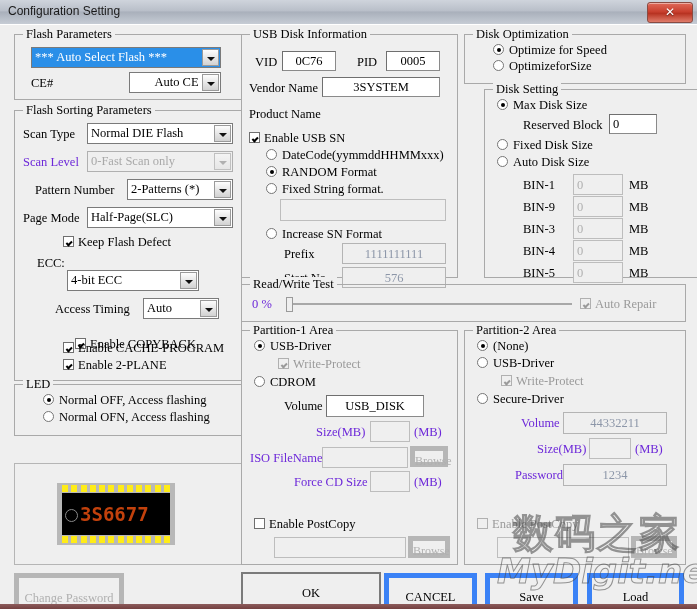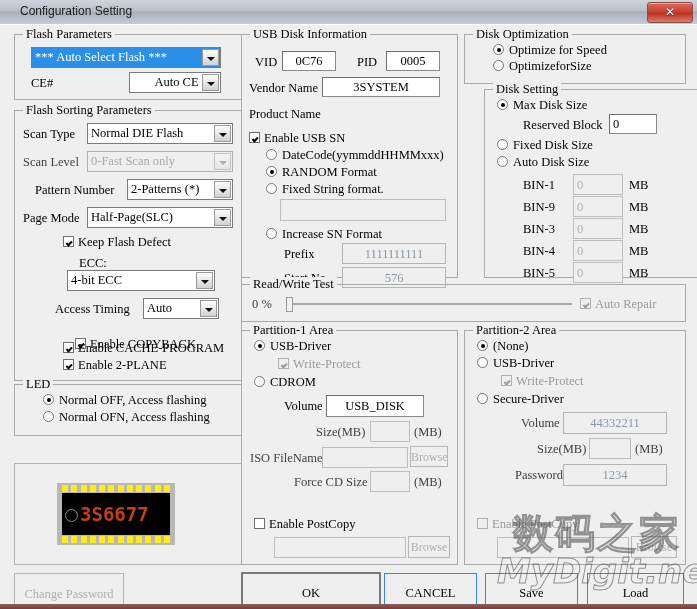--- a/index.html
+++ b/index.html
@@ -14,21 +14,21 @@
   }
   
   #titlebar{
     position:absolute;left:0;top:0;width:697px;height:24px;
     background:linear-gradient(to bottom,#cfd4dc 0%,#b9bfc9 45%,#a9b0bb 50%,#c6ccd5 100%);
     border-bottom:1px solid #9aa0ab;
   }
   #titlebar .tt{
     position:absolute;left:8px;top:4px;
     font-family:"Liberation Sans","DejaVu Sans",sans-serif;
-    font-size:12px;color:#1a1a1a;margin-left:12px;
+    font-size:12px;color:#1a1a1a;
   }
   #closebtn{
     position:absolute;right:4px;top:2px;width:44px;height:19px;
     border:1px solid #8a4b42;border-radius:3px;
     background:linear-gradient(to bottom,#e06a5a 0%,#c9402f 45%,#b83322 55%,#e07c6a 100%);
     box-shadow:inset 0 1px 0 rgba(255,255,255,.45);
     color:#fff;font-family:"Liberation Sans","DejaVu Sans",sans-serif;
     font-size:12px;font-weight:bold;text-align:center;line-height:19px;
     text-shadow:0 1px 1px rgba(0,0,0,.5);
   }
@@ -43,21 +43,21 @@
     background:linear-gradient(to bottom,#8d5c5c,#6e3a3a);
   }
   
   .grp{position:absolute;border:1px solid #a9a9a9;}
   .grp>.lg{
     position:absolute;top:-8px;left:8px;background:#efefef;
     padding:0 3px;font-size:12.5px;color:#000;white-space:nowrap;
   }
   
   .lbl{position:absolute;white-space:nowrap;font-size:12.5px;}
-  .lbl.dis{color:#404040;}
+  .lbl.dis{color:#6d28d9;}
   .txt{
     position:absolute;background:#fff;border:1px solid #8a8a8a;
     border-top-color:#6f6f6f;border-left-color:#6f6f6f;
     box-sizing:border-box;font-size:12.5px;line-height:17px;
     text-align:center;color:#000;overflow:hidden;white-space:nowrap;
   }
   .txt.left{text-align:left;padding-left:3px;}
   .txt.dis{background:#efefef;color:#8c96a8;border-color:#b4b4b4;}
   .txt.dis2{background:#efefef;color:#b0b0b0;border-color:#bdbdbd;}
   .combo{
@@ -98,21 +98,21 @@
     display:inline-block;width:11px;height:11px;border-radius:50%;
     background:#fff;border:1px solid #767676;box-sizing:border-box;
     position:relative;vertical-align:-1px;margin-right:5px;
   }
   .rad.on .rb::after{
     content:"";position:absolute;left:2.5px;top:2.5px;width:4px;height:4px;
     border-radius:50%;background:#000;
   }
   .btn{
     position:absolute;box-sizing:border-box;text-align:center;
-    background:#efefef;border:1px solid #3b82f6;
+    background:#efefef;border:5px solid #3b82f6;
     font-size:12.5px;color:#000;
   }
   .btn.small{font-size:12px;}
   .btn.dis{color:#b0b0b0;border-color:#b6b6b6;}
   .btn.def{border:2px solid #7a7a7a;}
   
   .slider-track{
     position:absolute;height:2px;background:#a8a8a8;
   }
   .slider-thumb{
@@ -190,22 +190,22 @@
     <span class="lbl" style="left:8px;top:100px;">Page Mode</span>
     <div class="combo" style="left:72px;top:96px;width:146px;height:21px;">
       <span>Half-Page(SLC)</span>
       <span class="arw"></span>
     </div>
 
     <span class="chk on" style="left:48px;top:124px;">
       <span class="bx"></span><span>Keep Flash Defect</span>
     </span>
 
-    <span class="lbl" style="left:22px;top:145px;margin-left:42px;">ECC:</span>
-    <div class="combo" style="left:52px;top:159px;width:148px;height:21px;">
+    <span class="lbl" style="left:22px;top:145px;">ECC:</span>
+    <div class="combo" style="left:52px;top:159px;width:132px;height:21px;">
       <span>4-bit ECC</span>
       <span class="arw"></span>
     </div>
 
     <span class="lbl" style="left:40px;top:191px;">Access Timing</span>
     <div class="combo" style="left:128px;top:187px;width:76px;height:21px;">
       <span>Auto</span>
       <span class="arw"></span>
     </div>
 

